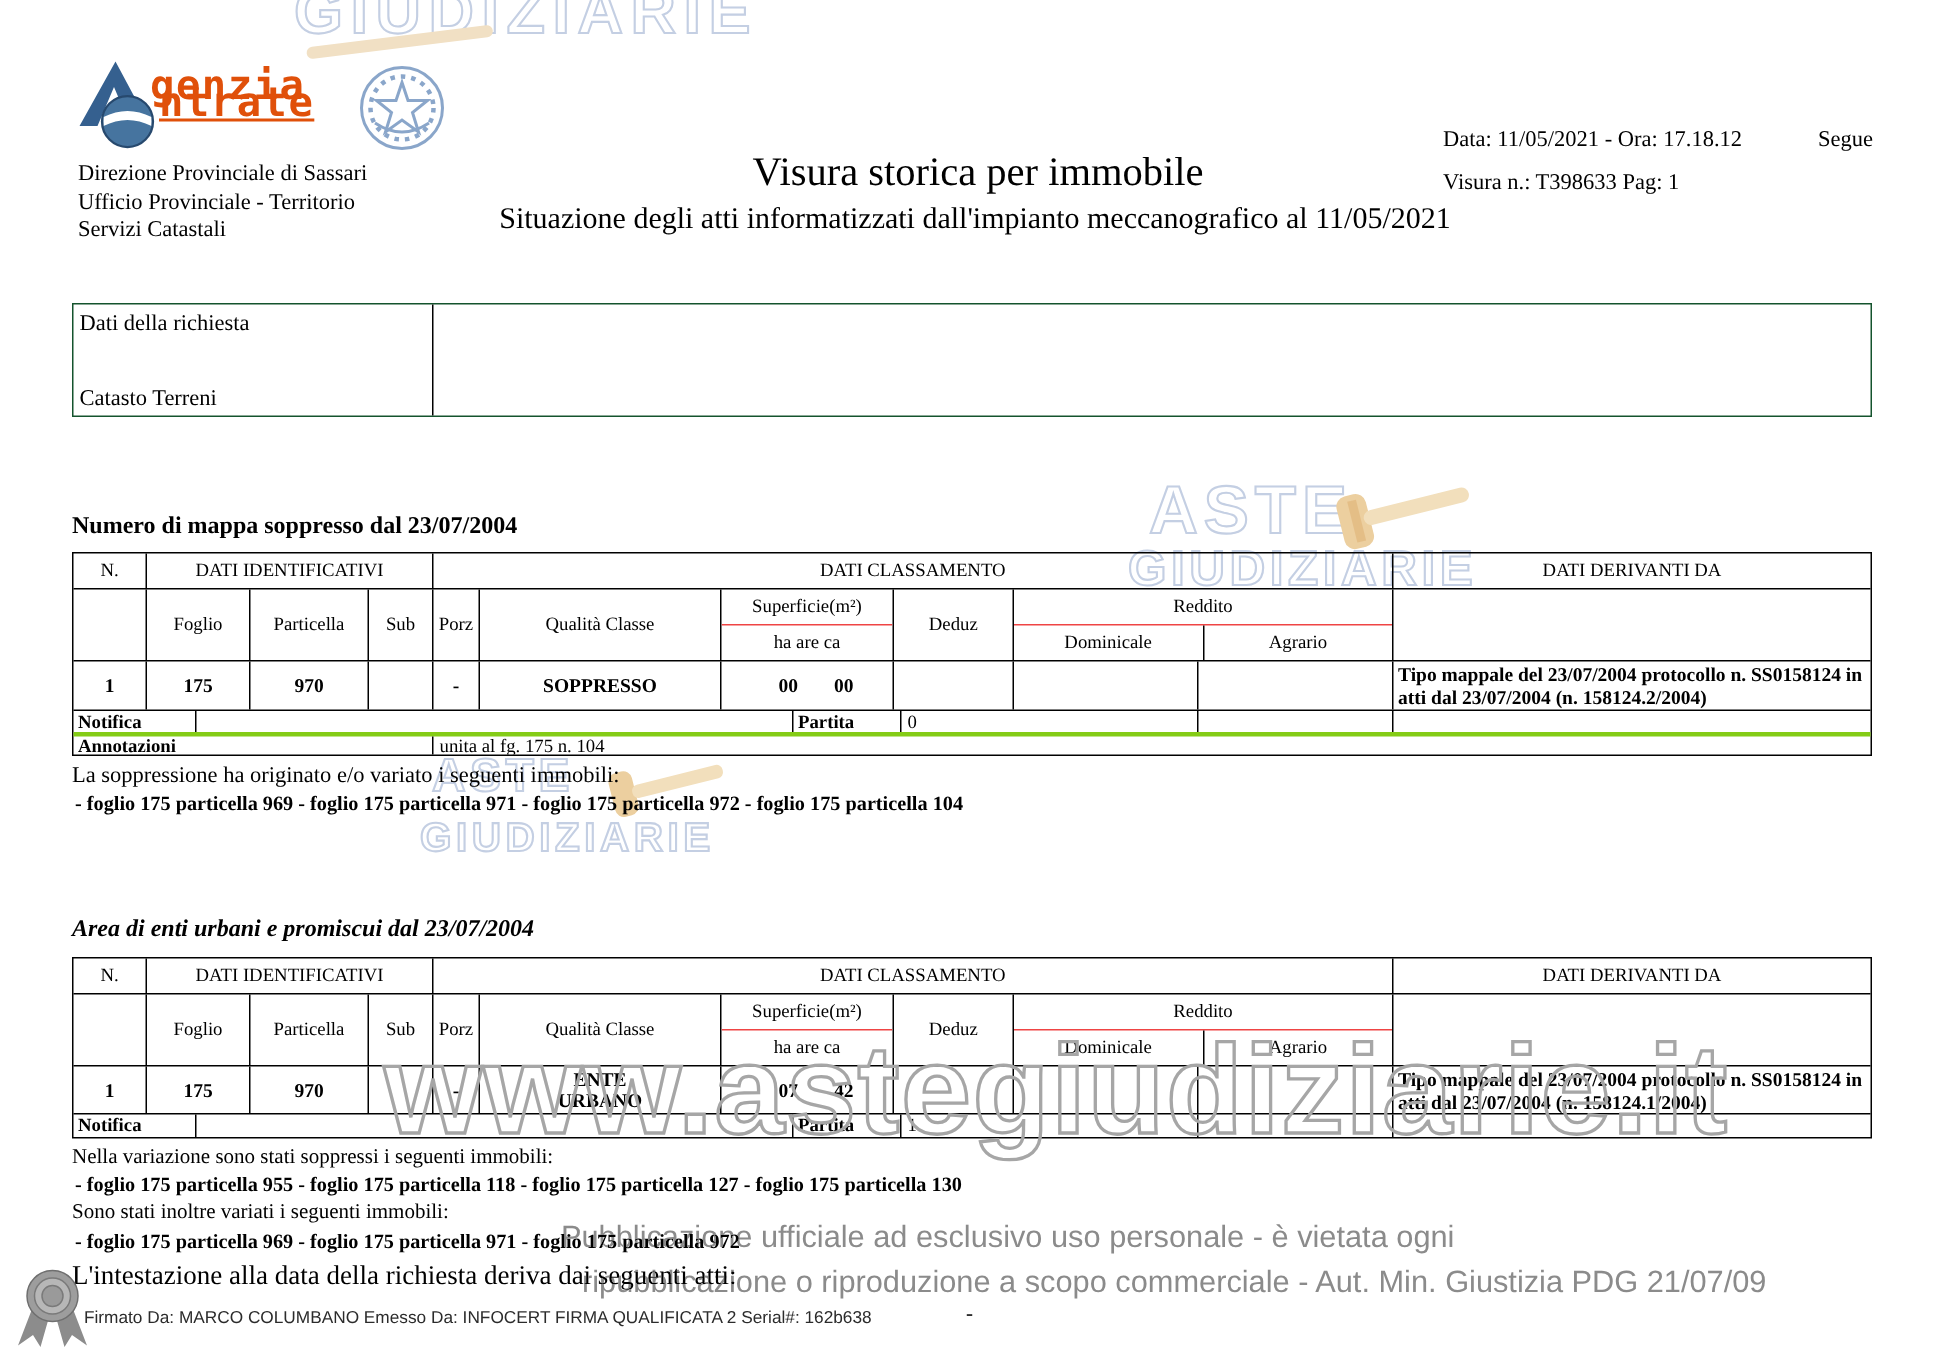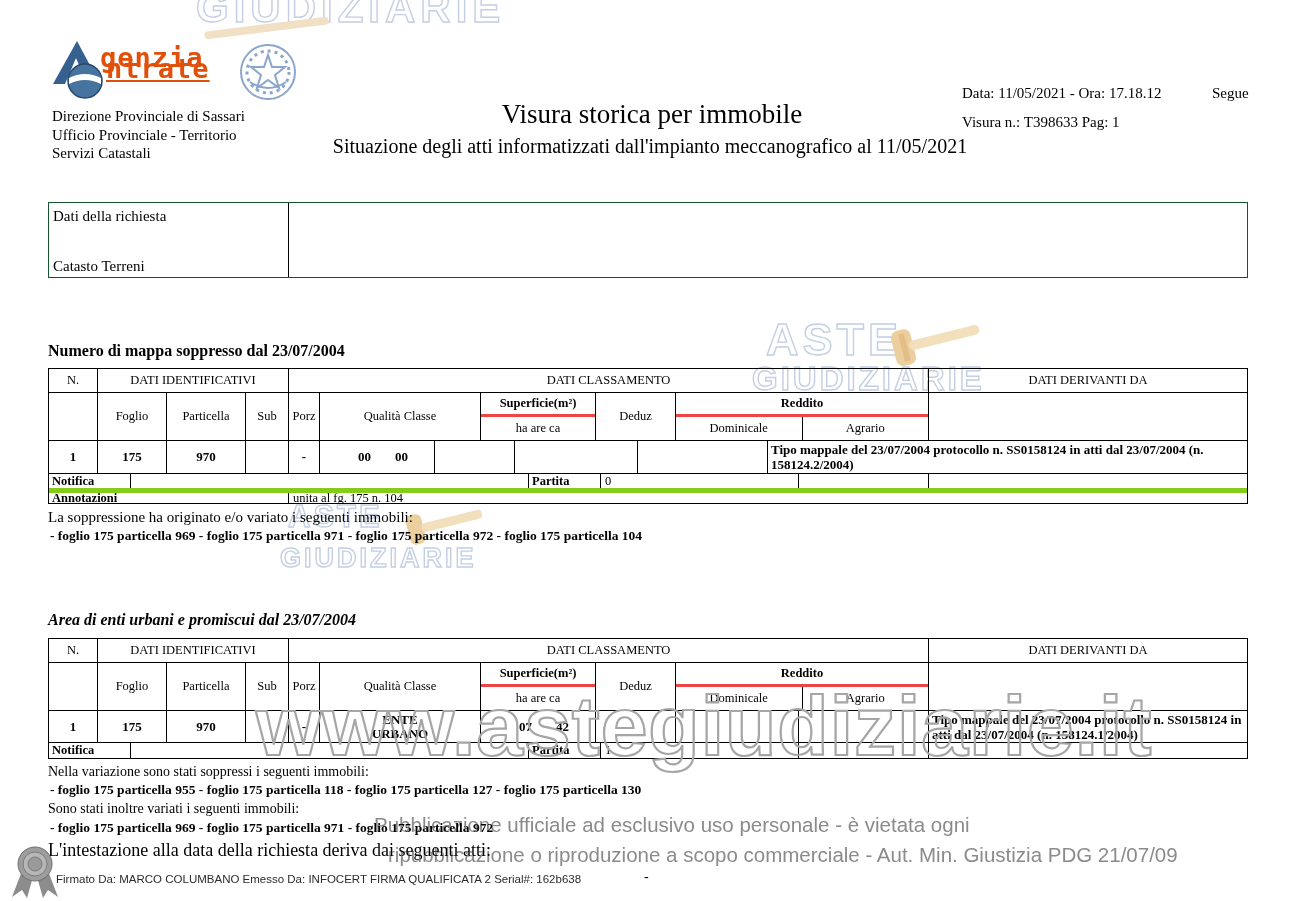--- a/index.html
+++ b/index.html
@@ -50,26 +50,26 @@
   .ctable { left:48px; width:1200px; border:1px solid #000; z-index:2; background:transparent; }
   .trow { display:flex; width:100%; }
   .cell { border-right:1px solid #000; display:flex; align-items:center; justify-content:center;
           font-size:12.5px; text-align:center; overflow:hidden; }
   .cell.last { border-right:none; }
   .rowA { height:24px; border-bottom:1px solid #000; }
   .rowB { height:48px; border-bottom:1px solid #000; }
   .rowD { border-bottom:1px solid #000; font-weight:bold; }
   .rowD .cell { font-weight:bold; font-size:13px; }
   .rowN { height:14px; }
-  .rowAn { height:15px; border-top:5px solid #84cc16; }
+  .rowAn { height:15px; border-top:3px solid #84cc16; }
   .w1{width:49px;} .w2{width:69px;} .w3{width:79px;} .w4{width:43px;} .w5{width:31px;}
   .w6{width:161px;} .w7{width:115px;} .w8{width:80px;} .w9{width:123px;} .w10{width:130px;}
   .wIdent{width:191px;} .wClass{width:640px;} .wDer{flex:1;}
   .stack { flex-direction:column; align-items:stretch; justify-content:flex-start; padding:0; }
-  .stack .top { height:24px; border-bottom:3px solid #ef4444; display:flex; align-items:center; justify-content:center;font-weight:bold; }
+  .stack .top { height:24px; border-bottom:1px solid #ef4444; display:flex; align-items:center; justify-content:center; }
   .stack .bot { flex:1; display:flex; align-items:center; justify-content:center;font-family:Liberation Serif, serif; }
   .stack .bot .half { flex:1; display:flex; align-items:center; justify-content:center; height:100%; }
   .stack .bot .half.hr { border-left:1px solid #000; }
   .sup-vals { display:flex; gap:24px; justify-content:center; }
   .der-cell { justify-content:flex-start; align-items:flex-start; text-align:left;
               padding:1px 3px; font-size:12.5px; line-height:15px; white-space:normal; }
   .lbl { justify-content:flex-start; padding-left:3px; font-weight:bold; }
   .val { justify-content:flex-start; padding-left:4px; font-weight:normal; }
   .nf1{width:82px;} .nf2{width:398px;} .nf3{width:72px;} .nf4{width:198px;} .nf5{width:130px;} .nf6{flex:1;}
   .an1{width:240px;} .an2{flex:1;}
@@ -181,20 +181,21 @@
       </div>
     </div>
     <div class="cell wDer last"></div>
   </div>
   <div class="trow rowD" style="height:33px;">
     <div class="cell w1">1</div>
     <div class="cell w2">175</div>
     <div class="cell w3">970</div>
     <div class="cell w4"></div>
     <div class="cell w5">-</div>
+    <div class="cell w6">SOPPRESSO</div>
     <div class="cell w7">
       <div class="sup-vals" style="margin-left:12px;">
         <span>00</span>
         <span>00</span>
       </div>
     </div>
     <div class="cell w8"></div>
     <div class="cell w9"></div>
     <div class="cell w10"></div>
     <div class="cell wDer last der-cell">Tipo mappale del 23/07/2004 protocollo n. SS0158124 in atti dal 23/07/2004 (n. 158124.2/2004)</div>

